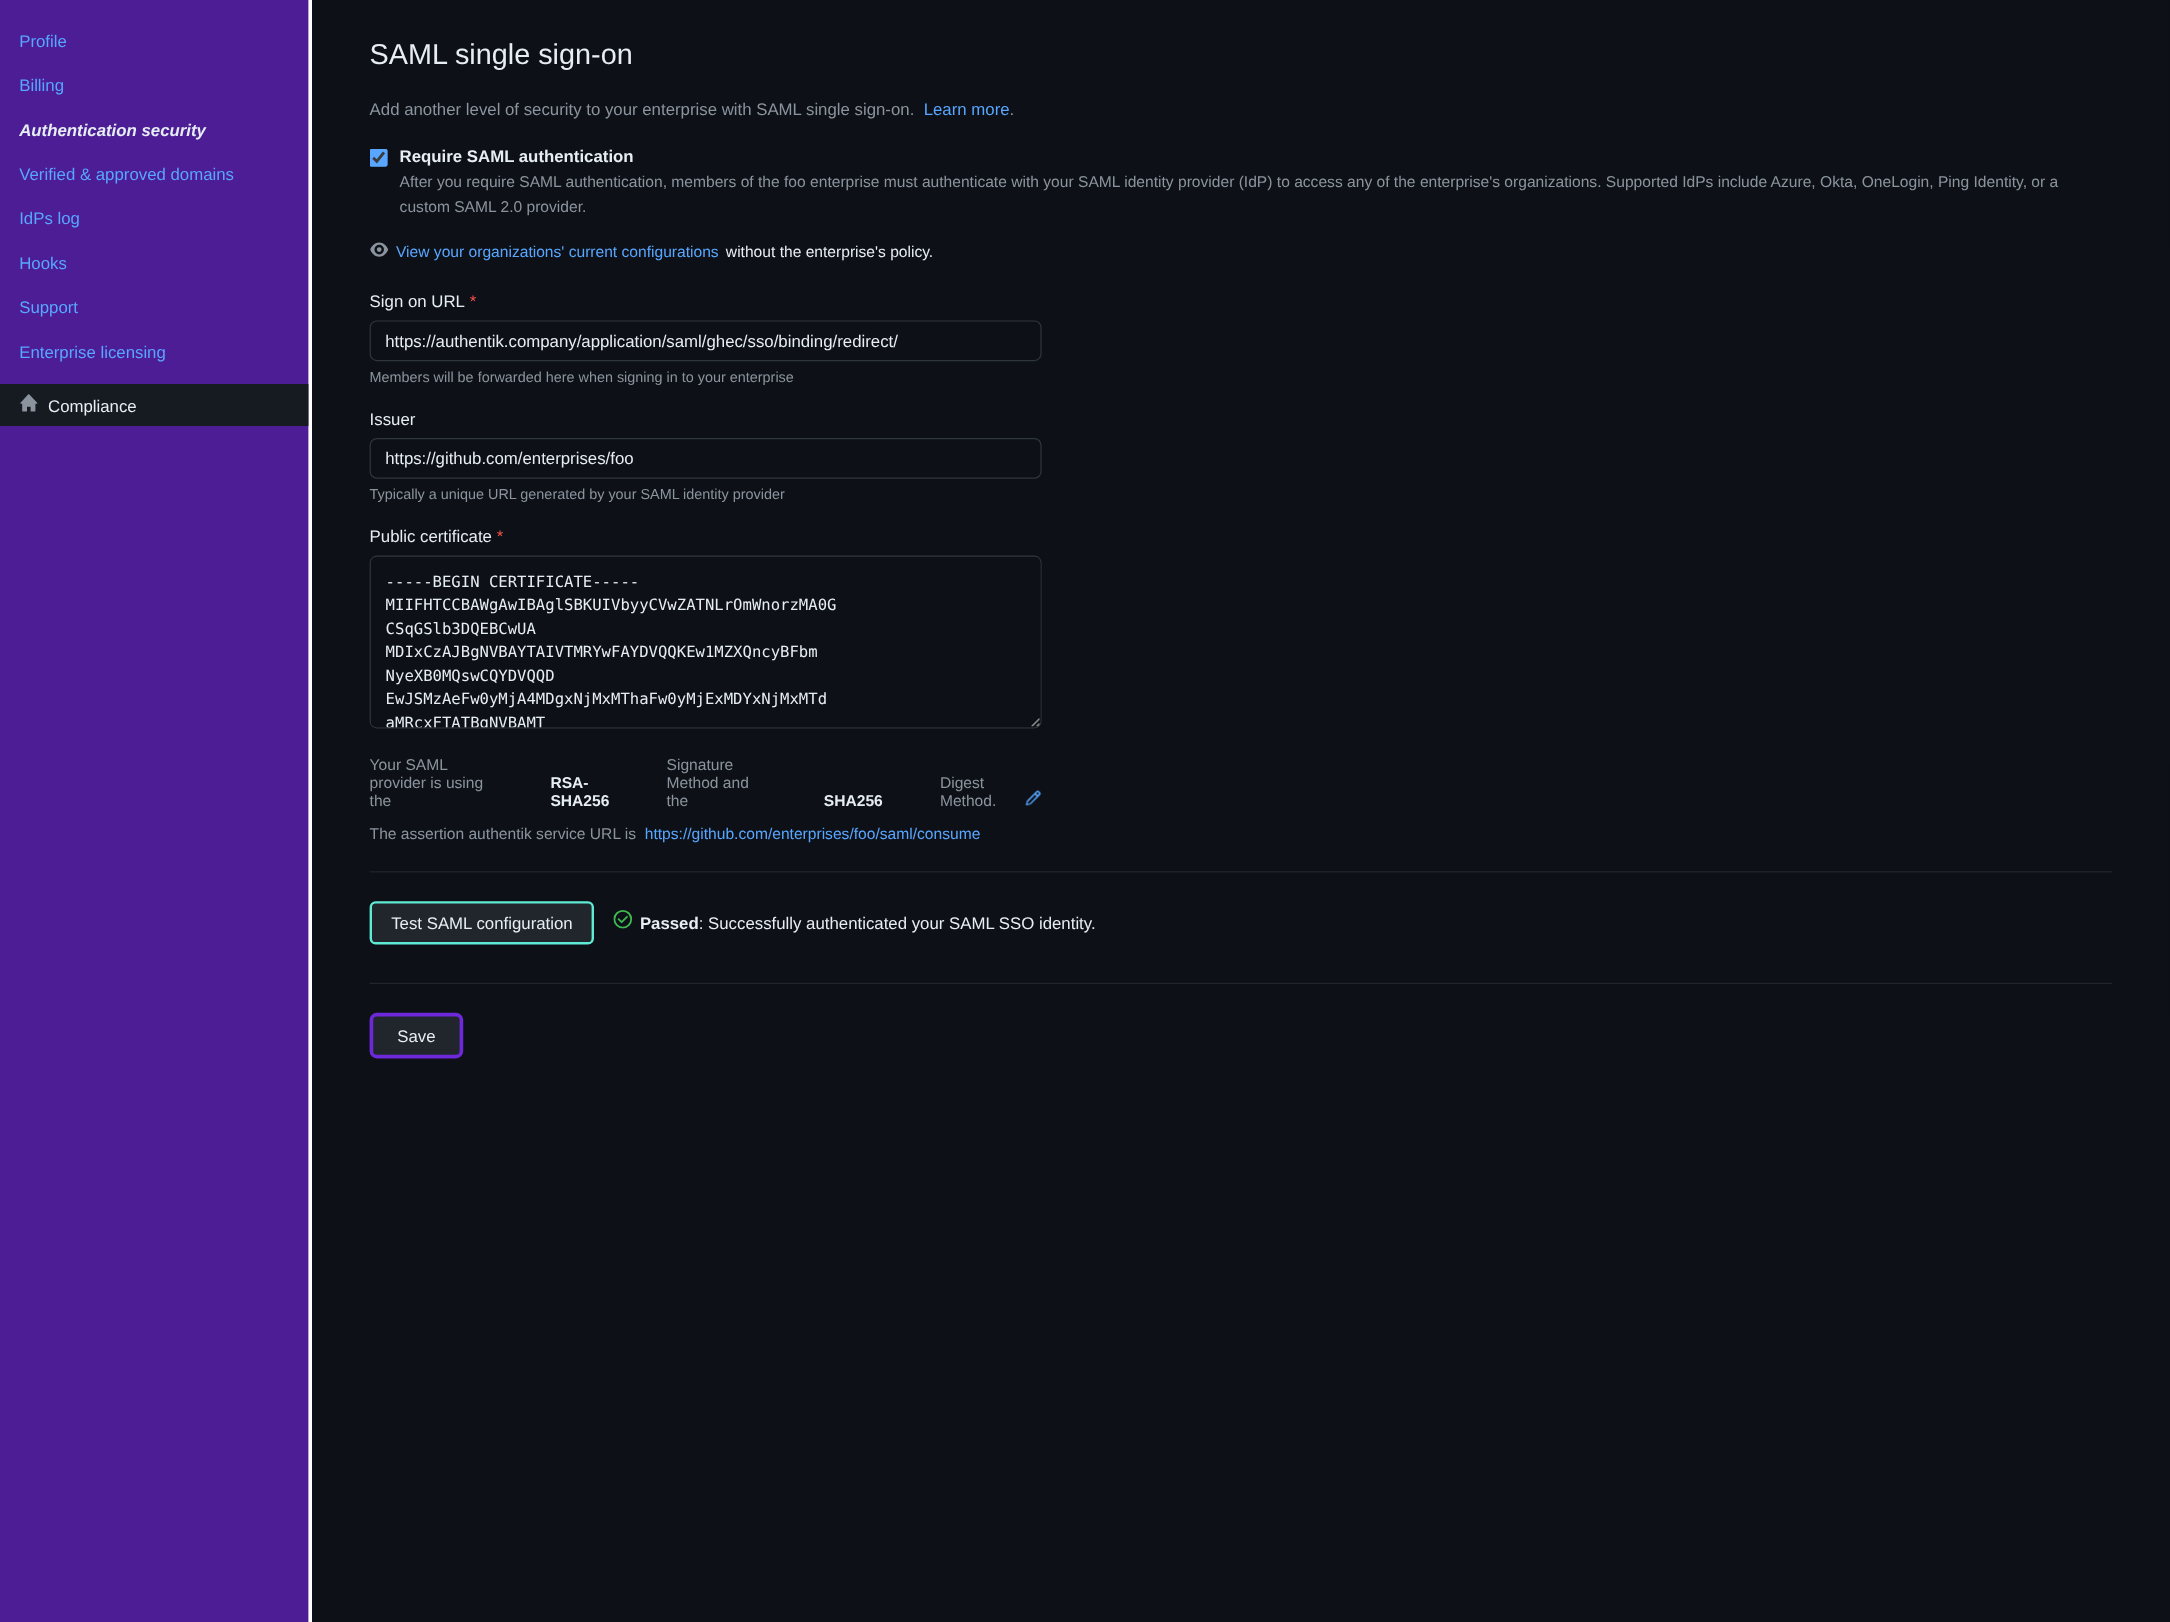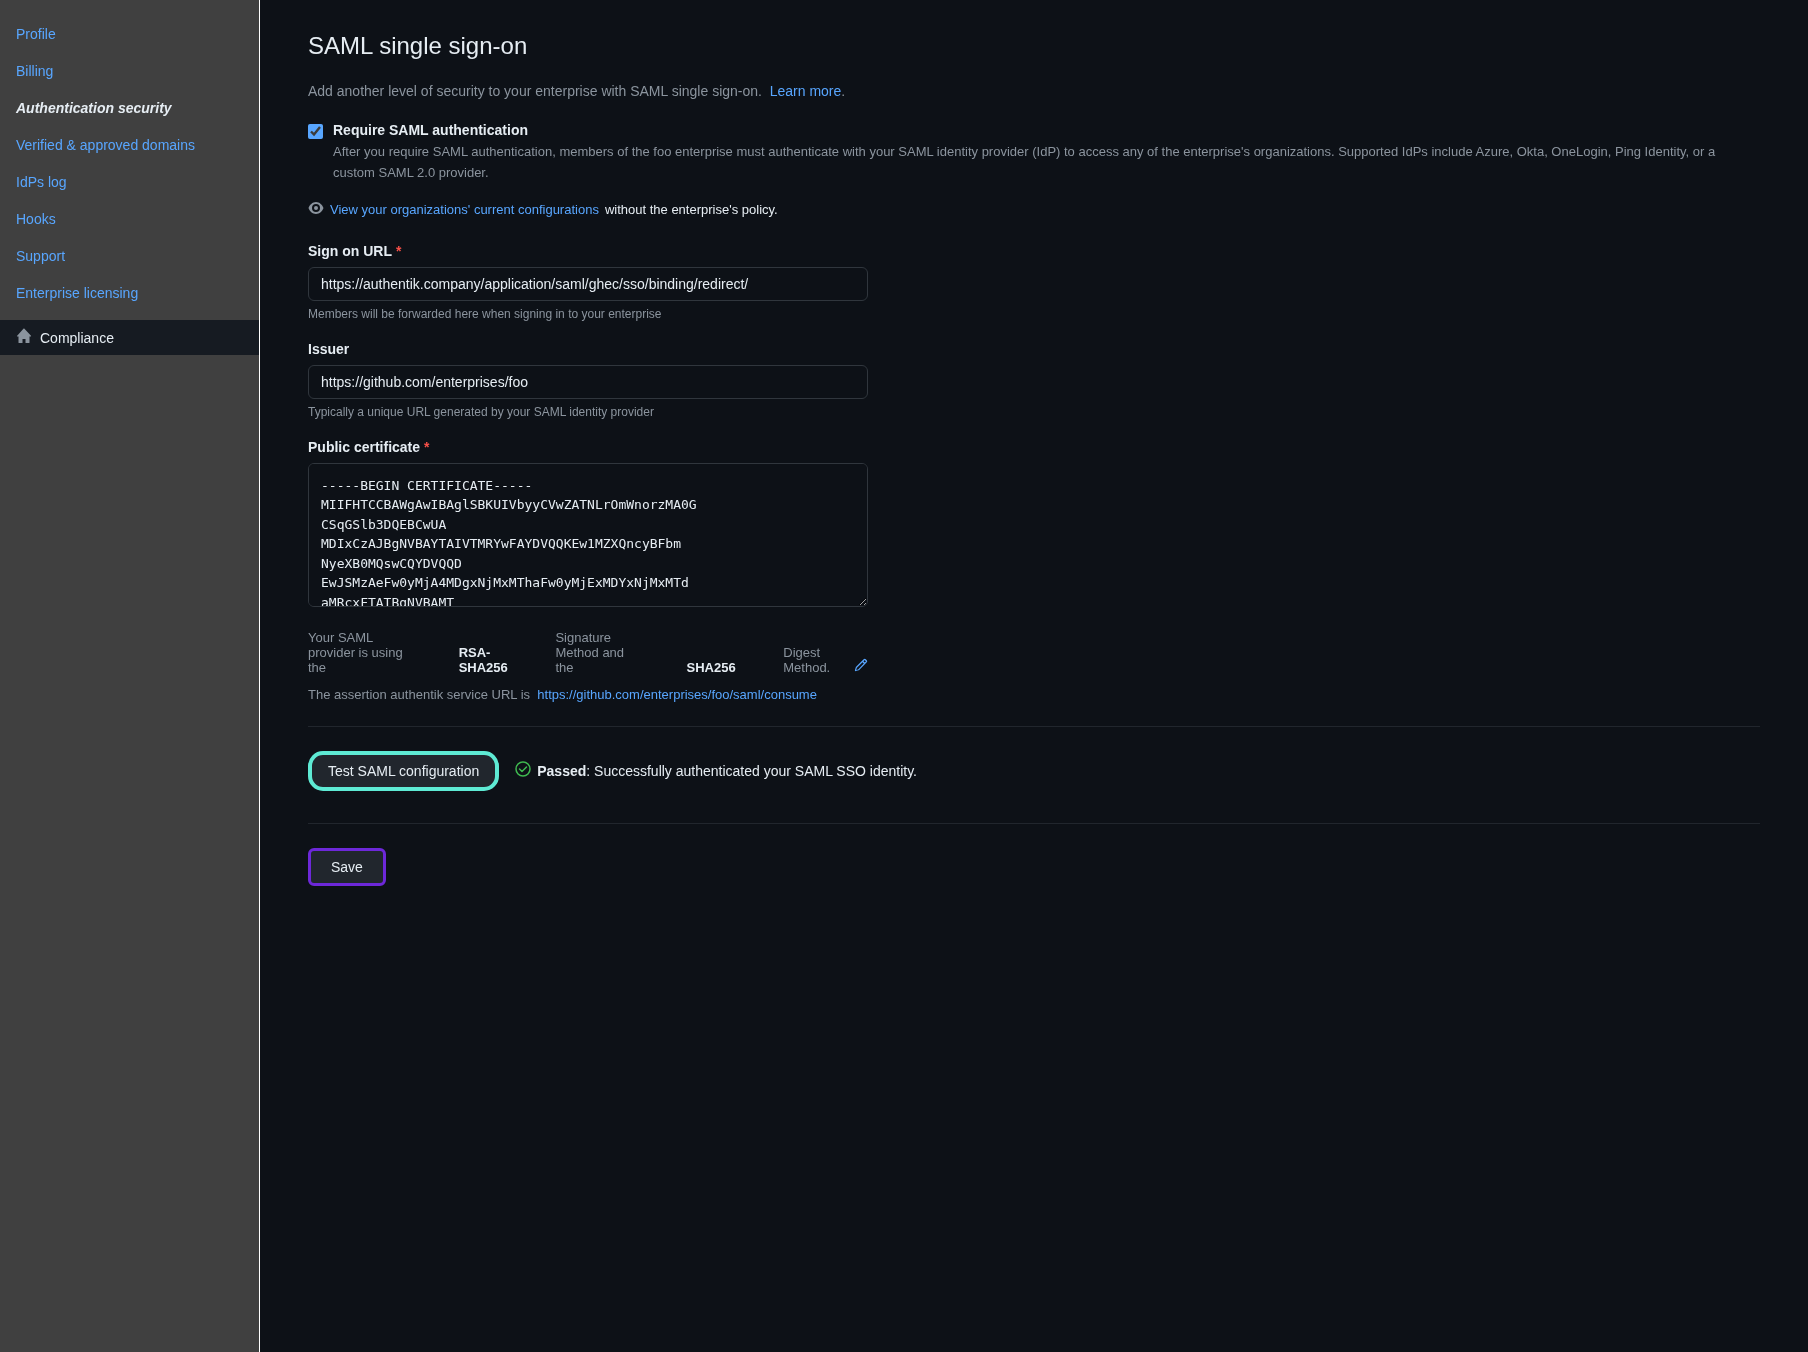--- a/index.html
+++ b/index.html
@@ -7,23 +7,23 @@
       background-color: #0d1117;
       color: #e6edf3;
       font-family: -apple-system, BlinkMacSystemFont, 'Segoe UI', Helvetica, Arial, sans-serif;
       font-size: 14px;
       display: flex;
       min-height: 100vh;
     }
     .sidebar {
       width: 260px;
       min-width: 260px;
-      background-color: #404040;
+      background-color: #4c1d95;
       padding: 16px 0;
-      border-right: 1px solid #ffffff;
+      border-right: 3px solid #ffffff;
     }
     .sidebar-item {
       display: block;
       padding: 8px 16px;
       color: #58a6ff;
       text-decoration: none;
       cursor: pointer;
       font-size: 14px;
       line-height: 1.5;
     }
@@ -102,21 +102,21 @@
       color: #58a6ff;
       text-decoration: none;
     }
     .view-link .eye-icon {
       color: #8b949e;
     }
     .field-group {
       margin-bottom: 20px;
     }
     .field-label {
-      font-weight: 700;
+      font-weight: 400;
       font-size: 14px;
       color: #e6edf3;
       margin-bottom: 8px;
       display: flex;
       align-items: flex-start;
       gap: 4px;
     }
     .required-star {
       color: #f85149;
     }
@@ -178,24 +178,24 @@
       text-decoration: none;
     }
     .button-row {
       display: flex;
       align-items: center;
       gap: 16px;
       margin-bottom: 32px;
     }
     .btn-secondary {
       background-color: #21262d;
-      border: 4px solid #5eead4;
+      border: 2px solid #5eead4;
       color: #e6edf3;
       padding: 8px 16px;
-      border-radius: 15px;
+      border-radius: 5px;
       font-size: 14px;
       cursor: pointer;
       font-weight: 500;
     }
     .btn-primary {
       background-color: #21262d;
       border: 3px solid #6d28d9;
       color: #e6edf3;
       padding: 8px 20px;
       border-radius: 6px;

